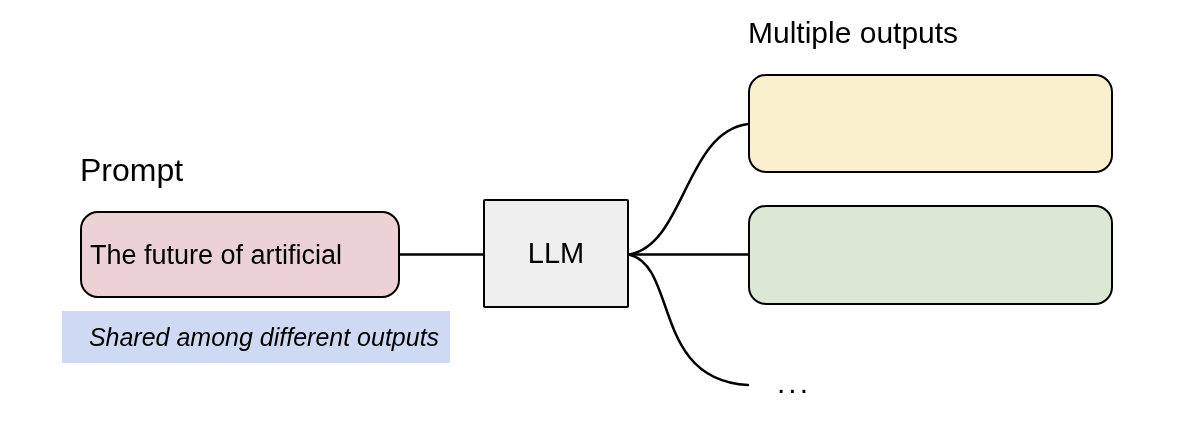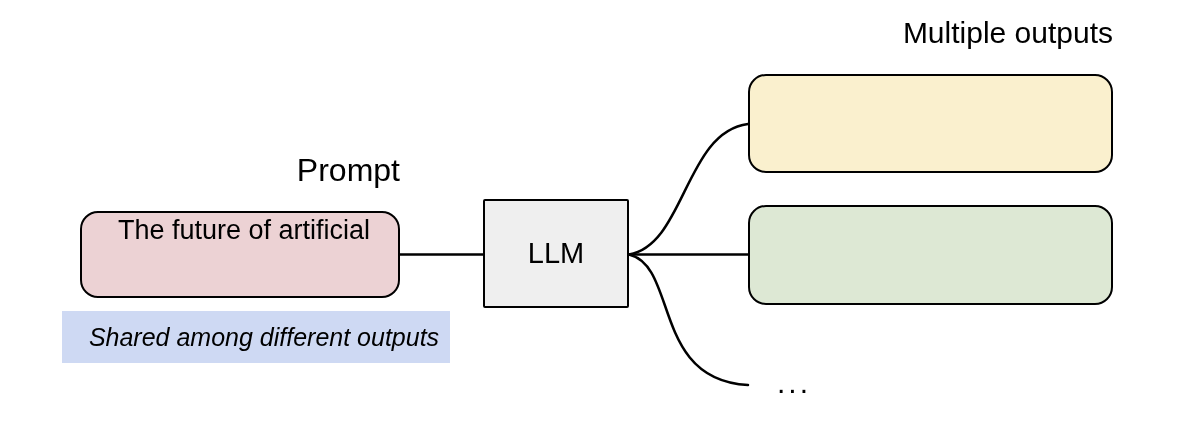--- a/index.html
+++ b/index.html
@@ -24,42 +24,42 @@
   }
   .connector-layer path {
     fill: none;
     stroke: #000000;
     stroke-width: 2.5;
     stroke-linecap: round;
   }
   .label {
     position: absolute;
     color: #000000;
-    text-align: right;
+    text-align: left;
     white-space: nowrap;
   }
   .prompt-label {
     left: 80px; top: 154px; width: 320px;
     font-size: 32px; line-height: 32px;
   }
   .outputs-label {
     left: 748px; top: 16px; width: 365px;
     font-size: 30px; line-height: 34px;
   }
   .node {
     position: absolute;
     box-sizing: border-box;
     border: 2.5px solid #000000;
   }
   .prompt-box {
     left: 80px; top: 211px; width: 320px; height: 87px;
     background: #ecd2d4;
     border-radius: 18px;
     display: flex;
-    flex-direction: row;
+    flex-direction: column;
     justify-content: center;
     padding-left: 8px;
     font-size: 27px;
     line-height: 34px;
     color: #000000;
   }
   .note-box {
     position: absolute;
     left: 62px; top: 311px; width: 372px; height: 52px;
     background: #ced9f3;

